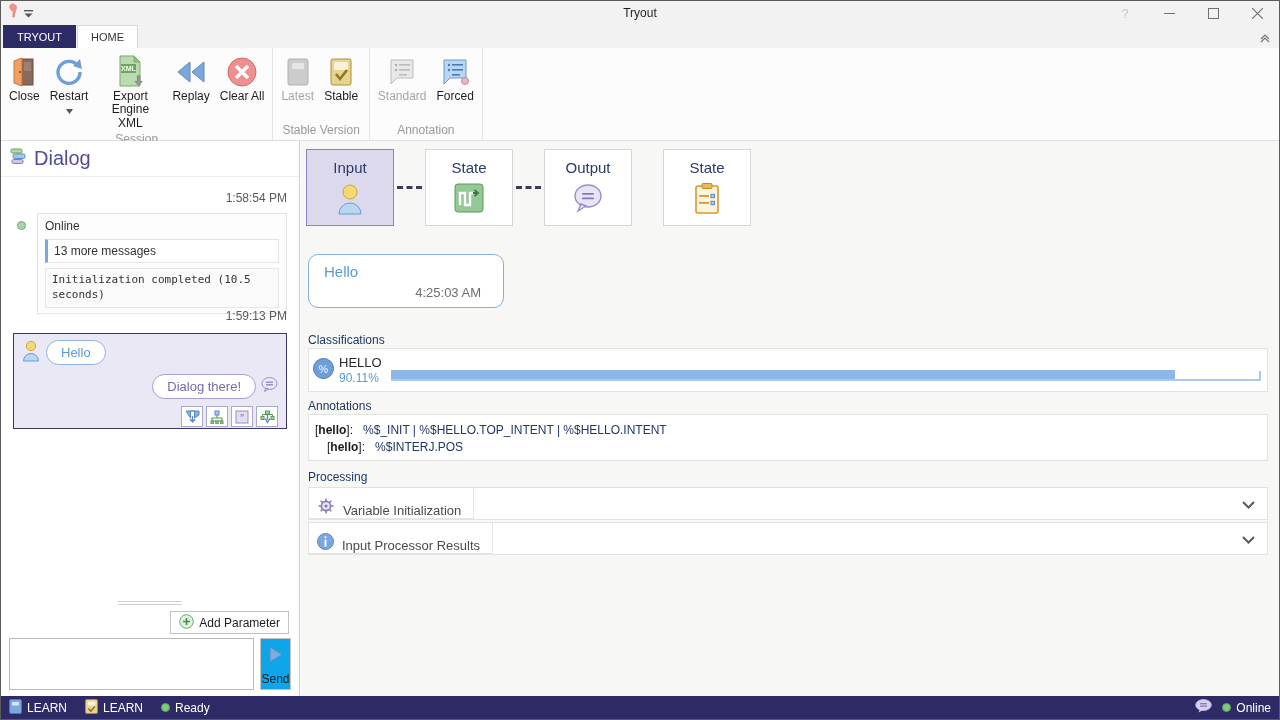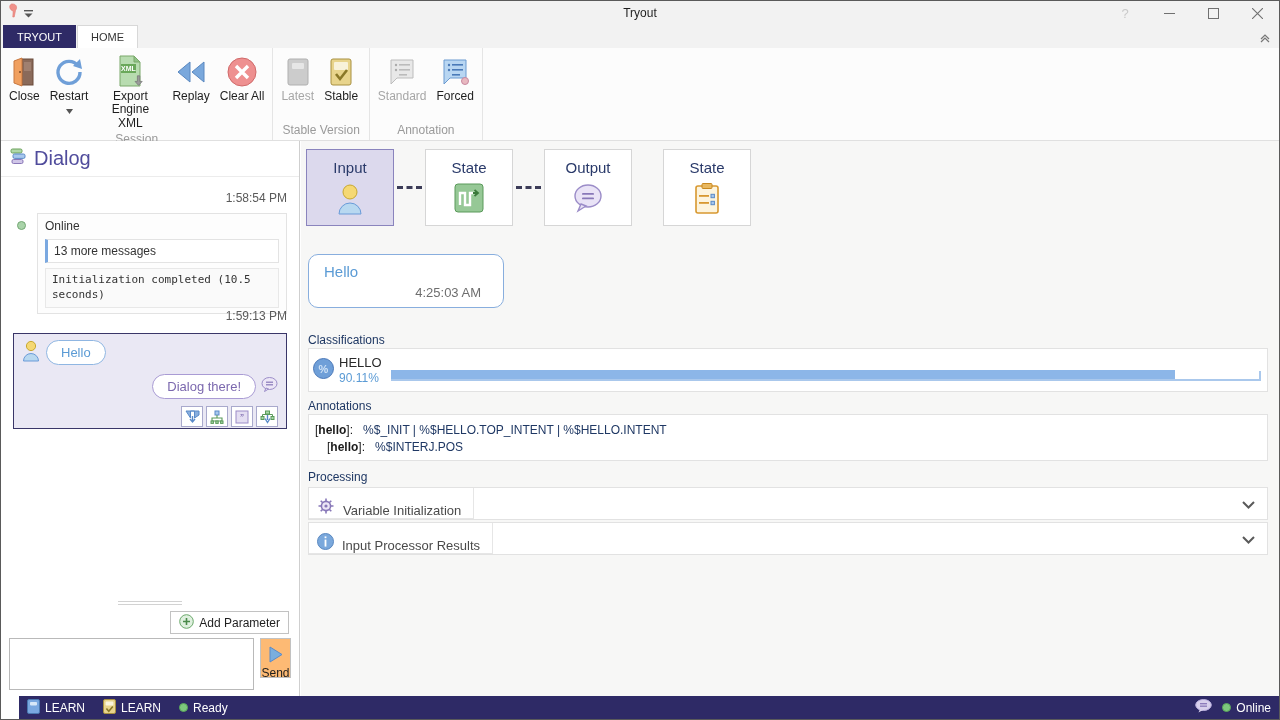--- a/index.html
+++ b/index.html
@@ -59,21 +59,21 @@
   .convo-actions{display:flex;justify-content:flex-end;gap:3px;padding:7px 8px 6px;}
   .mini-btn{width:22px;height:21px;background:#fff;border:1px solid #a9a9cc;display:flex;
             align-items:center;justify-content:center;}
   .grip{position:absolute;left:50%;transform:translateX(-50%);width:64px;height:5px;
         background:repeating-linear-gradient(#d2d2d2 0 1px,transparent 1px 3px);}
   .add-param{position:absolute;right:10px;height:23px;background:#fff;border:1px solid #c2c2c2;
              display:flex;align-items:center;gap:5px;font-size:12px;color:#1e1e1e;padding:0 8px;}
   .chat-input{position:absolute;left:8px;width:245px;height:52px;background:#fff;
               border:1px solid #b9b9b9;font-size:12px;padding:4px;resize:none;
               font-family:"Liberation Sans",sans-serif;}
-  .send-btn{position:absolute;left:259px;width:31px;height:40px;background:#fdba74;border:1px solid #c2c2c2;
+  .send-btn{position:absolute;left:259px;width:31px;height:52px;background:#0ea5e9;border:1px solid #c2c2c2;
             display:flex;flex-direction:column;align-items:center;justify-content:space-between;
             font-size:12px;color:#1e1e1e;padding:7px 0 3px;}
 
   
   .main{position:absolute;top:140px;left:300px;right:0;bottom:23px;background:#f7f7f6;}
   .cards{position:absolute;top:8px;left:5px;display:flex;align-items:stretch;}
   .card{width:88px;height:77px;background:#fff;border:1px solid #d6d6d6;display:flex;flex-direction:column;
         align-items:center;padding-top:9px;gap:7px;}
   .card.selected{background:#dcd9ed;border:1px solid #8a84bd;}
   .card-label{font-size:15px;color:#2a3a6a;}
@@ -98,21 +98,21 @@
   .ann-line .ann-val{color:#1f3864;margin-left:10px;}
   .ann-line.indent{padding-left:12px;}
   .proc-row{position:absolute;left:7px;width:960px;height:33px;background:#fff;border:1px solid #e2e2e2;}
   .proc-tab{position:absolute;left:0;top:0;bottom:0;display:flex;align-items:flex-end;gap:8px;
             border:1px solid #e6e6e6;border-top:none;border-left:none;background:#fff;
             padding:0 12px 0 8px;font-size:13px;color:#4a4a4a;}
   .proc-chevron{position:absolute;right:12px;top:50%;transform:translateY(-50%);}
 
   
   .statusbar{position:absolute;left:0;right:0;bottom:0;height:23px;background:#2e2a66;color:#fff;
-             display:flex;align-items:center;font-size:12px;padding:0 8px;gap:6px;margin-left:18px;}
+             display:flex;align-items:center;font-size:12px;padding:0 8px;gap:6px;}
   .sb-item{display:flex;align-items:center;gap:5px;margin-right:12px;}
   .sb-right{margin-left:auto;display:flex;align-items:center;gap:10px;}
   .dot-green{width:9px;height:9px;border-radius:50%;background:#7dc87d;border:1px solid #5aa85a;}
 </style>
 </head>
 <body>
 
 <div class="app">
 
   <div class="titlebar">

